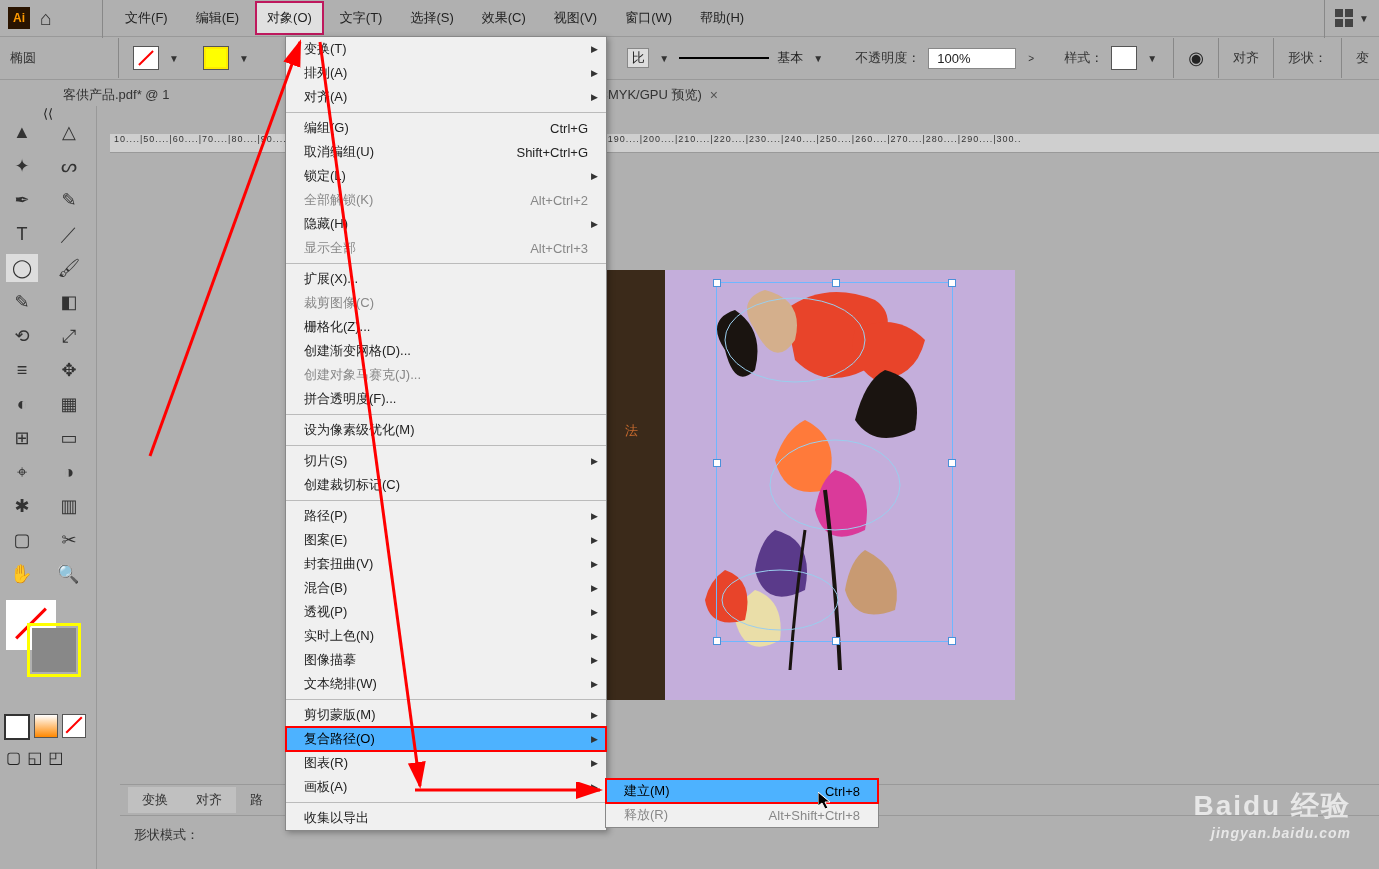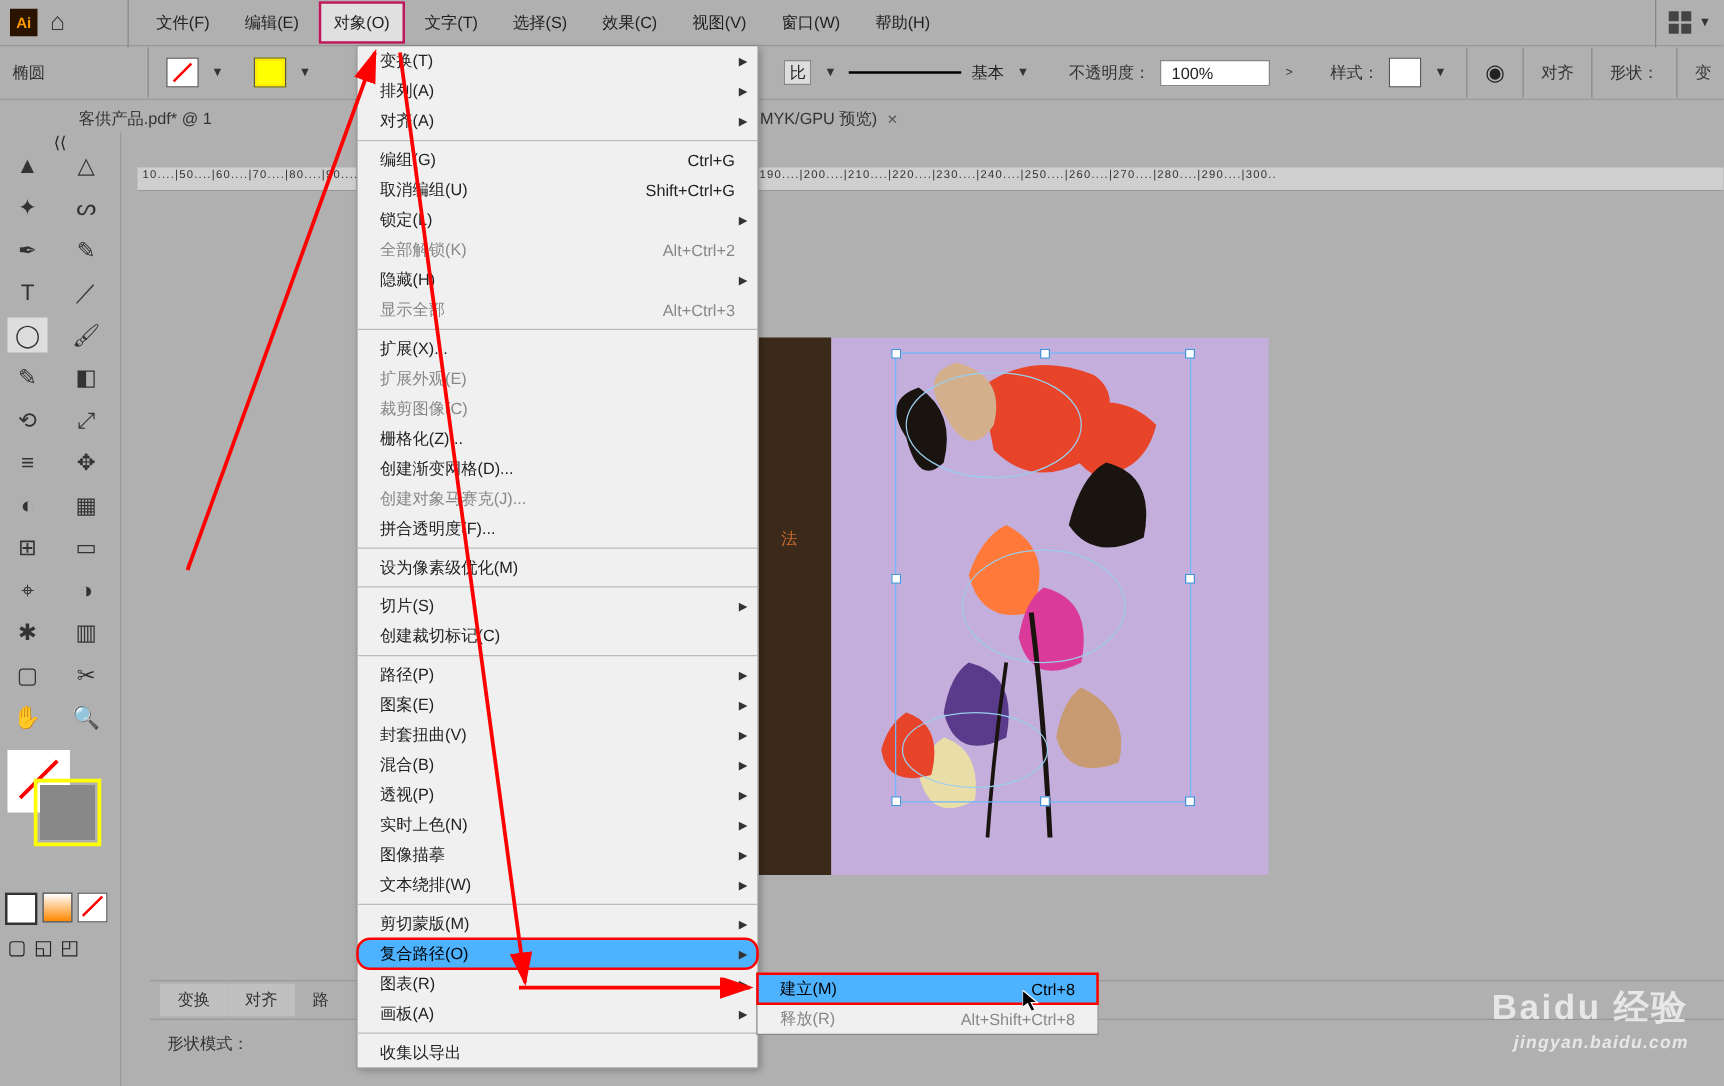--- a/index.html
+++ b/index.html
@@ -197,21 +197,20 @@
   position: absolute;
   right: 8px;
 }
 .dm-item.highlight {
   background: #4db2ff;
   color: #000;
 }
 .dm-item.boxed {
   outline: 2px solid red;
   outline-offset: -1px;
-  border-radius: 10px;
 }
 .submenu {
   position: absolute;
   left: 605px;
   top: 778px;
   width: 272px;
   background: #f0f0f0;
   border: 1px solid #888;
   z-index: 110;
 }
@@ -492,23 +491,20 @@
     </div>
     <div class="dm-item disabled">
       <span>显示全部</span>
       <span>Alt+Ctrl+3</span>
     </div>
     <div class="dm-sep"></div>
     <div class="dm-item">
       <span>扩展(X)...</span>
     </div>
     <div class="dm-item disabled">
-      <span>扩展外观(E)</span>
-    </div>
-    <div class="dm-item disabled">
       <span>裁剪图像(C)</span>
     </div>
     <div class="dm-item">
       <span>栅格化(Z)...</span>
     </div>
     <div class="dm-item">
       <span>创建渐变网格(D)...</span>
     </div>
     <div class="dm-item disabled">
       <span>创建对象马赛克(J)...</span>

